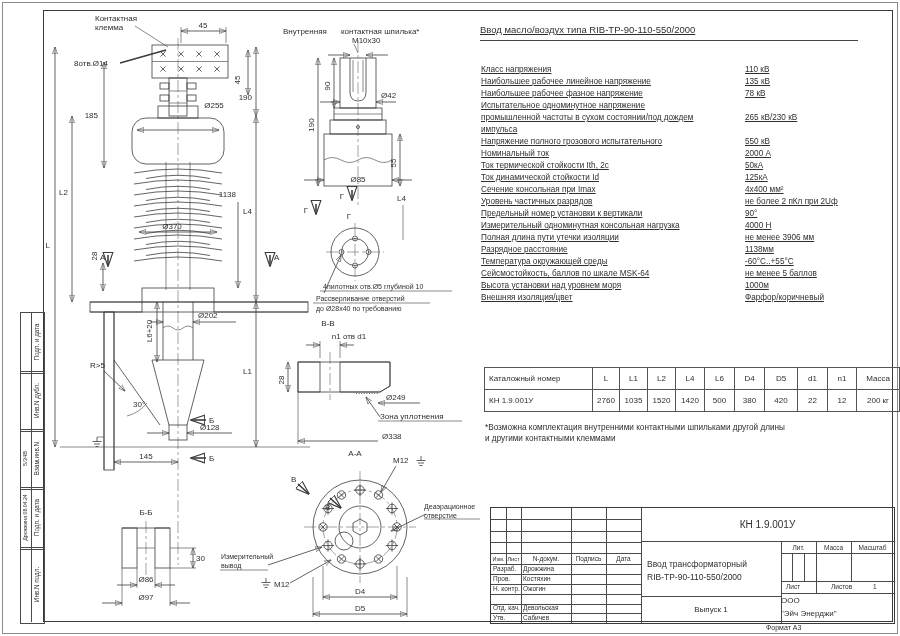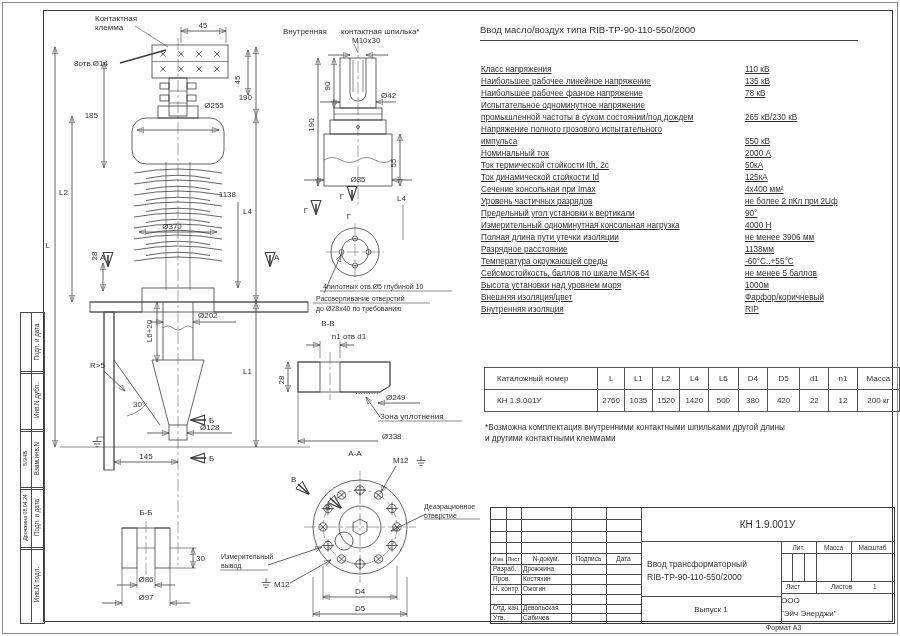--- a/index.html
+++ b/index.html
@@ -8,30 +8,30 @@
   .outerframe{position:absolute;left:2px;top:2px;width:894px;height:630px;border:1px solid #8a8a8a;}
   .innerframe{position:absolute;left:43px;top:10px;width:848px;height:610px;border:1.5px solid #3a3a3a;}
   svg{position:absolute;left:0;top:0;}
   svg line,svg path,svg rect,svg circle,svg ellipse,svg polygon{stroke:#3c3c3c;stroke-width:.8;fill:none;}
   svg .thin{stroke-width:.6;}
   svg .thk{stroke-width:1.6;}
   svg .cl{stroke-dasharray:12 3 3 3;stroke-width:.55;stroke:#5a5a5a;}
   svg text{font-family:"Liberation Sans",sans-serif;font-size:8px;fill:#2f2f2f;stroke:none;}
   svg text.s7{font-size:7px;}
   
-  .htitle{position:absolute;left:480px;top:24px;width:380px;font-size:9.5px;}
+  .htitle{position:absolute;left:480px;top:24px;width:380px;font-size:9.5px;text-decoration:underline;}
   .hrule{position:absolute;left:480px;top:40px;width:378px;border-top:1px solid #444;}
   .specs{position:absolute;left:481px;top:64px;width:400px;font-size:8.2px;line-height:12px;text-decoration:underline;}
   .sr{display:flex;align-items:flex-end;}
   .sl{width:264px;}
   .sl span{display:block;}
   .sv{flex:1;white-space:nowrap;}
   .dimtable{position:absolute;left:484px;top:367px;border-collapse:collapse;font-size:8px;}
   .dimtable th,.dimtable td{border:1px solid #555;font-weight:normal;height:21px;padding:0 2px;text-align:center;}
-  .dimtable th:first-child,.dimtable td:first-child{text-align:left;padding-left:12px;}
+  .dimtable th:first-child,.dimtable td:first-child{text-align:left;padding-left:4px;}
   .footnote{position:absolute;left:485px;top:422px;font-size:8.2px;line-height:11px;width:400px;}
   
   .stamp{position:absolute;left:490px;top:507px;width:403px;height:115px;border:1.4px solid #3a3a3a;font-size:6.5px;}
   .stamp .vl{position:absolute;width:0;border-left:1px solid #4a4a4a;}
   .stamp .hl{position:absolute;height:0;border-top:1px solid #4a4a4a;}
   .stamp .cell{position:absolute;overflow:hidden;white-space:nowrap;}
   .ctr{display:flex;align-items:center;justify-content:center;text-align:center;}
   .format{position:absolute;left:766px;top:624px;font-size:7px;}
   
   .sbcell{position:absolute;left:20px;width:23px;border:1px solid #4a4a4a;}
@@ -395,22 +395,22 @@
       </div>
     <div class="sr">
         <div class="sl">
           <span>Испытательное одноминутное напряжение</span>
           <span>промышленной частоты в сухом состоянии/под дождем</span>
         </div>
         <div class="sv">265 кВ/230 кВ</div>
       </div>
     <div class="sr">
         <div class="sl">
+          <span>импульса</span>
           <span>Напряжение полного грозового испытательного</span>
-          <span>импульса</span>
         </div>
         <div class="sv">550 кВ</div>
       </div>
     <div class="sr">
         <div class="sl">
           <span>Номинальный ток</span>
           <span></span>
         </div>
         <div class="sv">2000 А</div>
       </div>
@@ -437,21 +437,21 @@
       </div>
     <div class="sr">
         <div class="sl">
           <span>Уровень частичных разрядов</span>
           <span></span>
         </div>
         <div class="sv">не более 2 пКл при 2Uф</div>
       </div>
     <div class="sr">
         <div class="sl">
-          <span>Предельный угол установки к вертикали</span>
+          <span>Предельный номер установки к вертикали</span>
           <span></span>
         </div>
         <div class="sv">90°</div>
       </div>
     <div class="sr">
         <div class="sl">
           <span>Измерительный одноминутная консольная нагрузка</span>
           <span></span>
         </div>
         <div class="sv">4000 Н</div>
@@ -490,27 +490,20 @@
           <span></span>
         </div>
         <div class="sv">1000м</div>
       </div>
     <div class="sr">
         <div class="sl">
           <span>Внешняя изоляция/цвет</span>
           <span></span>
         </div>
         <div class="sv">Фарфор/коричневый</div>
-      </div>
-    <div class="sr">
-        <div class="sl">
-          <span>Внутренняя изоляция</span>
-          <span></span>
-        </div>
-        <div class="sv">RIP</div>
       </div>
   </div>
 
   <table class="dimtable">
     <tbody>
         <tr>
       <th style="width:101px">Каталожный номер</th>
           <th style="width:22px">L</th>
       <th style="width:23px">L1</th>
           <th style="width:23px">L2</th>

